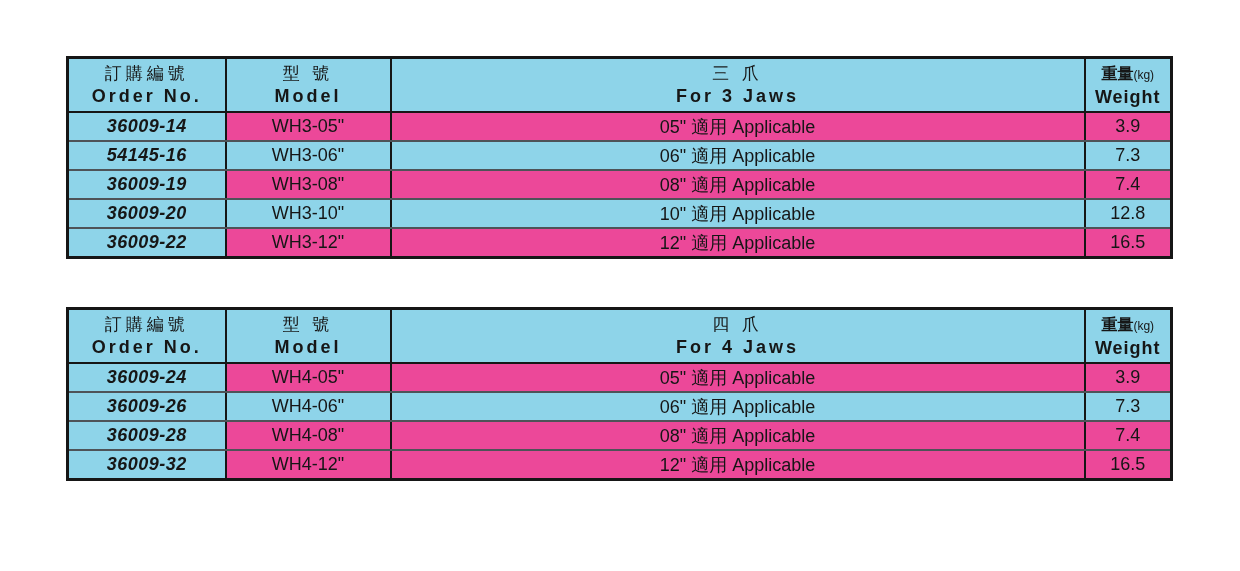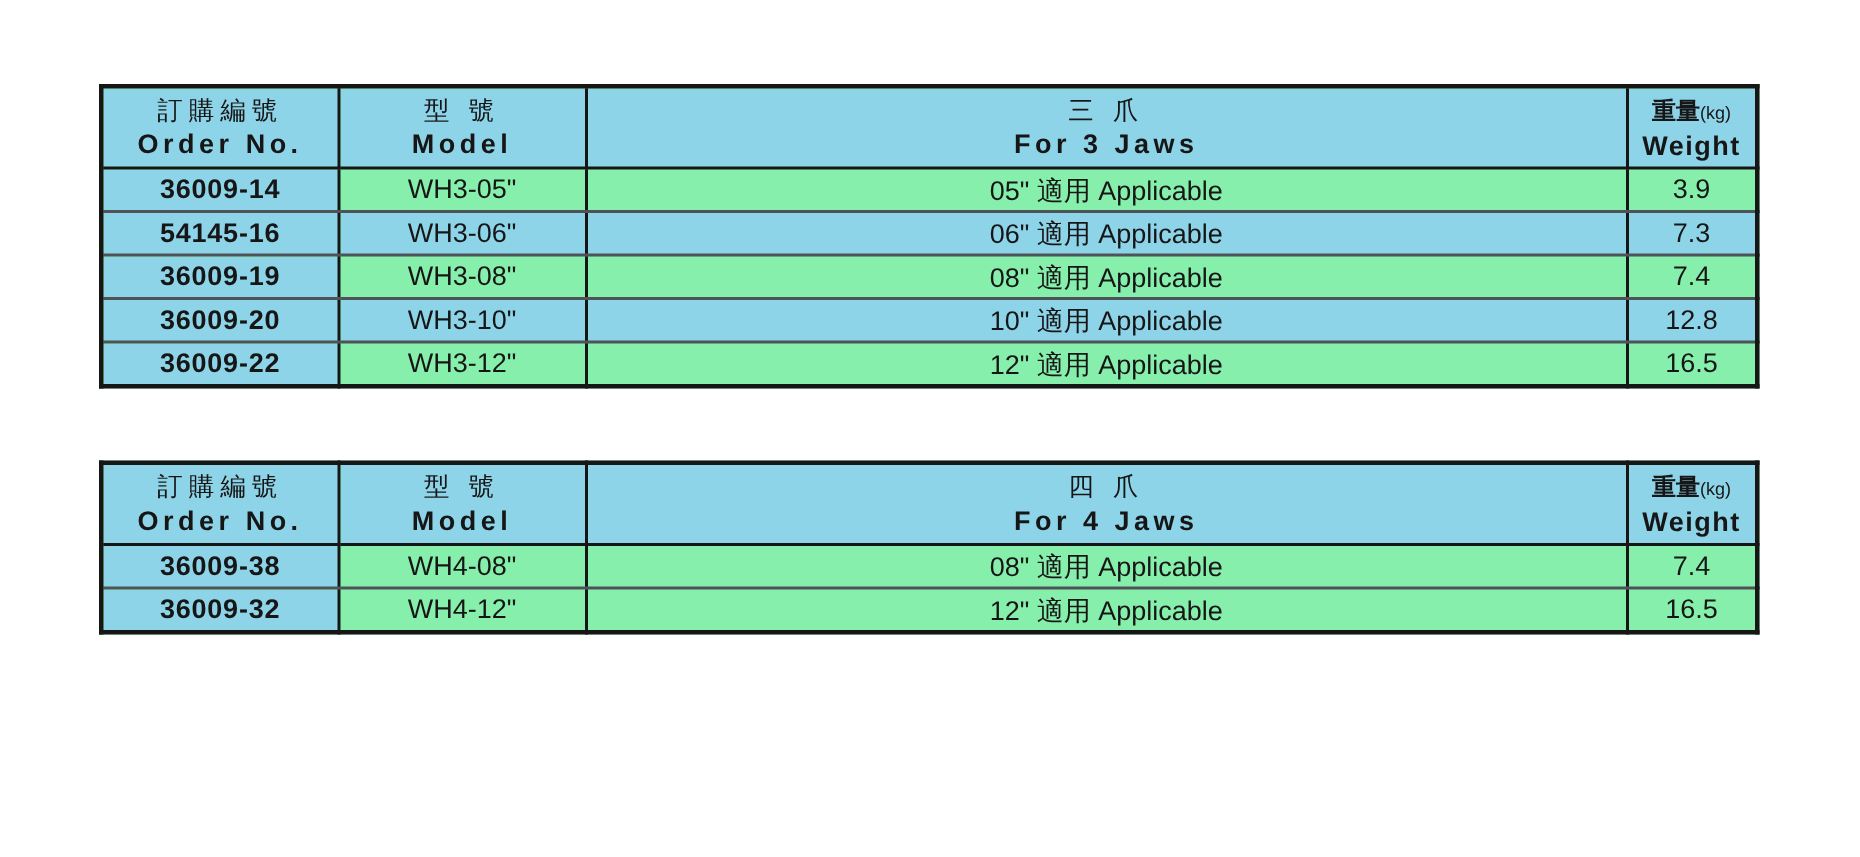--- a/index.html
+++ b/index.html
@@ -10,21 +10,21 @@
     height: 571px;
     overflow: hidden;
     font-family: "Liberation Sans", sans-serif;
     color: #161616;
   }
   .catalog-table {
     border-collapse: collapse;
     table-layout: fixed;
     width: 1104px;
     margin-left: 66px;
-    background: #86efac;
+    background: #ec4899;
     border: 3px solid #161616;
     padding-left: 40px;
   }
   .t1 { margin-top: 56px; }
   .t2 { margin-top: 48px; }
   .catalog-table td {
     border-top: 2px solid #4e5358;
     border-bottom: 2px solid #4e5358;
     border-left: 2px solid #161616;
     border-right: 2px solid #161616;
@@ -55,20 +55,21 @@
     font-size: 18px;
     letter-spacing: 3px;
     line-height: 22px;
   }
   .hdr-en-tight { letter-spacing: 1px; }
   .wzh { font-weight: bold; font-size: 16px; letter-spacing: 0; }
   .wunit { font-size: 12px; letter-spacing: 0; }
 
   .cell-order {
     font-weight: bold;
+    font-style: italic;
     font-size: 18px;
     letter-spacing: 0.5px;
   }
   .cell-model, .cell-applicable, .cell-weight { font-size: 18px; }
 </style>
 </head>
 <body>
 
 <table class="catalog-table t1">
   <colgroup>
@@ -153,21 +154,33 @@
         <span class="hdr-en">For 4 Jaws</span>
       </td>
       <td>
         <span class="hdr-zh"><span class="wzh">重量</span><span class="wunit">(kg)</span></span>
         <span class="hdr-en hdr-en-tight">Weight</span>
       </td>
     </tr>
   </thead>
   <tbody>
     <tr>
-      <td class="col-order cell-order">36009-38</td>
+      <td class="col-order cell-order">36009-24</td>
+      <td class="cell-model">WH4-05"</td>
+      <td class="cell-applicable">05" 適用 Applicable</td>
+      <td class="cell-weight">3.9</td>
+    </tr>
+    <tr class="alt">
+      <td class="col-order cell-order">36009-26</td>
+      <td class="cell-model">WH4-06"</td>
+      <td class="cell-applicable">06" 適用 Applicable</td>
+      <td class="cell-weight">7.3</td>
+    </tr>
+    <tr>
+      <td class="col-order cell-order">36009-28</td>
       <td class="cell-model">WH4-08"</td>
       <td class="cell-applicable">08" 適用 Applicable</td>
       <td class="cell-weight">7.4</td>
     </tr>
     <tr>
       <td class="col-order cell-order">36009-32</td>
       <td class="cell-model">WH4-12"</td>
       <td class="cell-applicable">12" 適用 Applicable</td>
       <td class="cell-weight">16.5</td>
     </tr>

